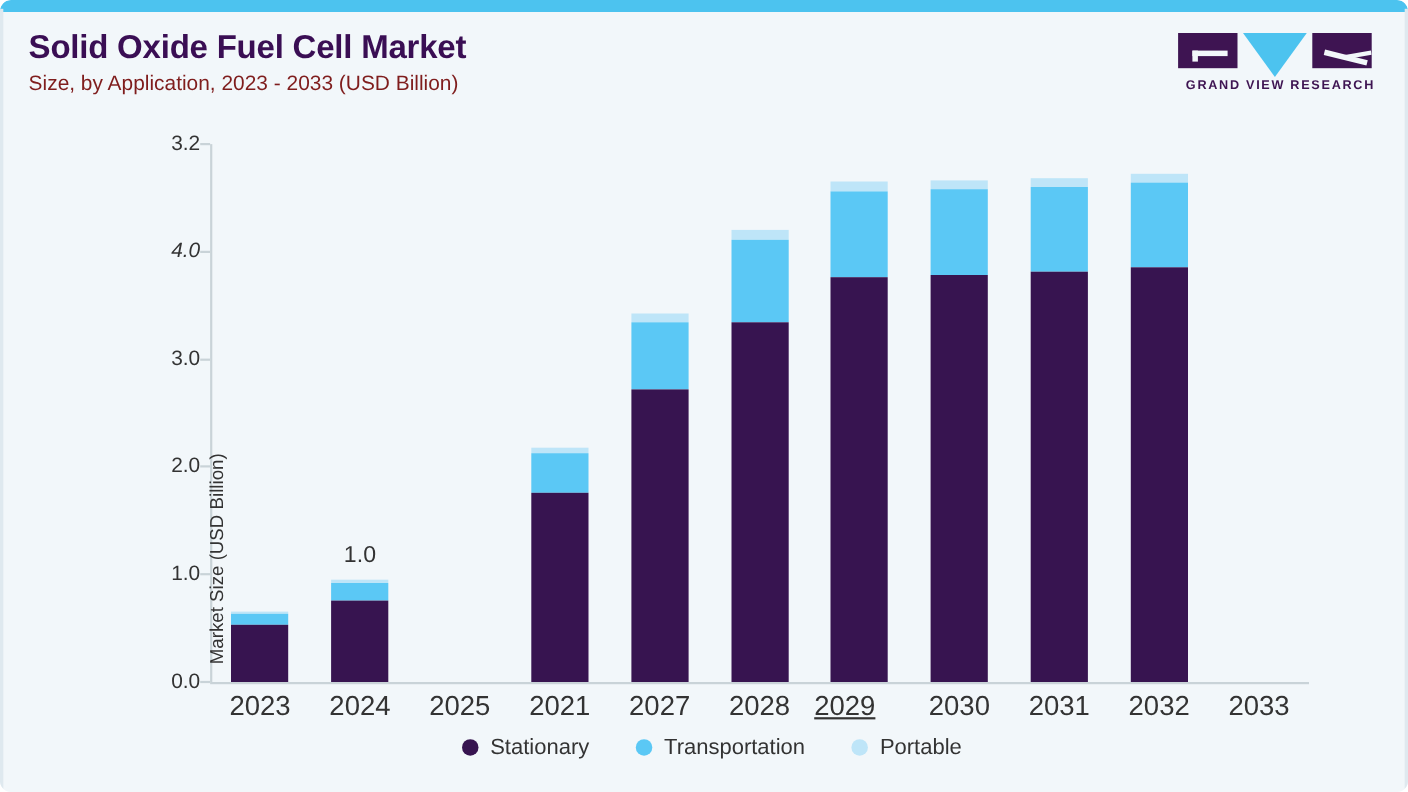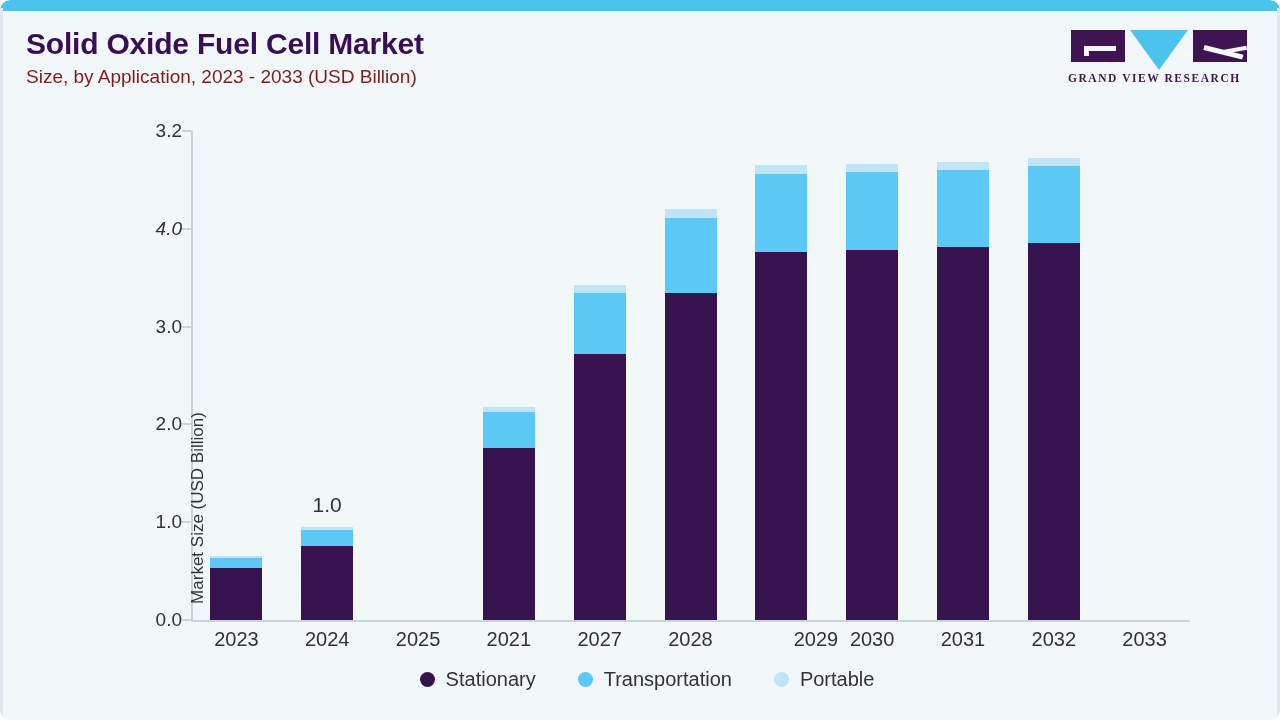--- a/index.html
+++ b/index.html
@@ -105,27 +105,26 @@
     transform-origin: left center;
   }
   #logo-triangle {
     width: 0; height: 0;
     border-left: 29px solid transparent;
     border-right: 29px solid transparent;
     border-top: 40px solid #4cc3ef;
   }
   #logo-text {
     margin-top: 8px;
-    text-align: left;
+    text-align: right;
     font-size: 11.5px;
     font-weight: bold;
     color: #3e1452;
     letter-spacing: 1.55px;
     white-space: nowrap;
-    font-family: Liberation Serif, serif;
   }
 
   
   #plot-area {
     position: absolute;
     left: 191px; top: 131px;
     width: 999px; height: 489px;
   }
   #axis-baseline {
     position: absolute;
@@ -195,21 +194,21 @@
     text-align: center;
     font-size: 21px;
     color: #333333;
     white-space: nowrap;
   }
   .x-tick-label {
     position: absolute;
     top: 628px;
     width: 120px;
     text-align: center;
-    font-size: 20px;
+    font-size: 25px;
     color: #333333;
   }
 
   
   #legend {
     position: absolute;
     left: 0; right: 0; top: 668px;
     display: flex;
     justify-content: center;
     align-items: center;
@@ -347,21 +346,21 @@
         </div>
       </div>
     </div>
   <div id="xlabels-layer">
       <div class="x-tick-label" style="left: 176.409px;">2023</div>
       <div class="x-tick-label" style="left: 267.227px;">2024</div>
       <div class="x-tick-label" style="left: 358.045px;">2025</div>
       <div class="x-tick-label" style="left: 448.864px;">2021</div>
       <div class="x-tick-label" style="left: 539.682px;">2027</div>
       <div class="x-tick-label" style="left: 630.5px;">2028</div>
-      <div class="x-tick-label" style="left: 756px;">2029</div>
+      <div class="x-tick-label" style="left: 708px; text-decoration: underline;">2029</div>
       <div class="x-tick-label" style="left: 812.136px;">2030</div>
       <div class="x-tick-label" style="left: 902.955px;">2031</div>
       <div class="x-tick-label" style="left: 993.773px;">2032</div>
       <div class="x-tick-label" style="left: 1084.59px;">2033</div>
     </div>
 
   <div id="legend">
       <div class="legend-item">
         <span class="legend-dot" style="background: rgb(55, 20, 80);"></span>
         <span class="legend-label">Stationary</span>

